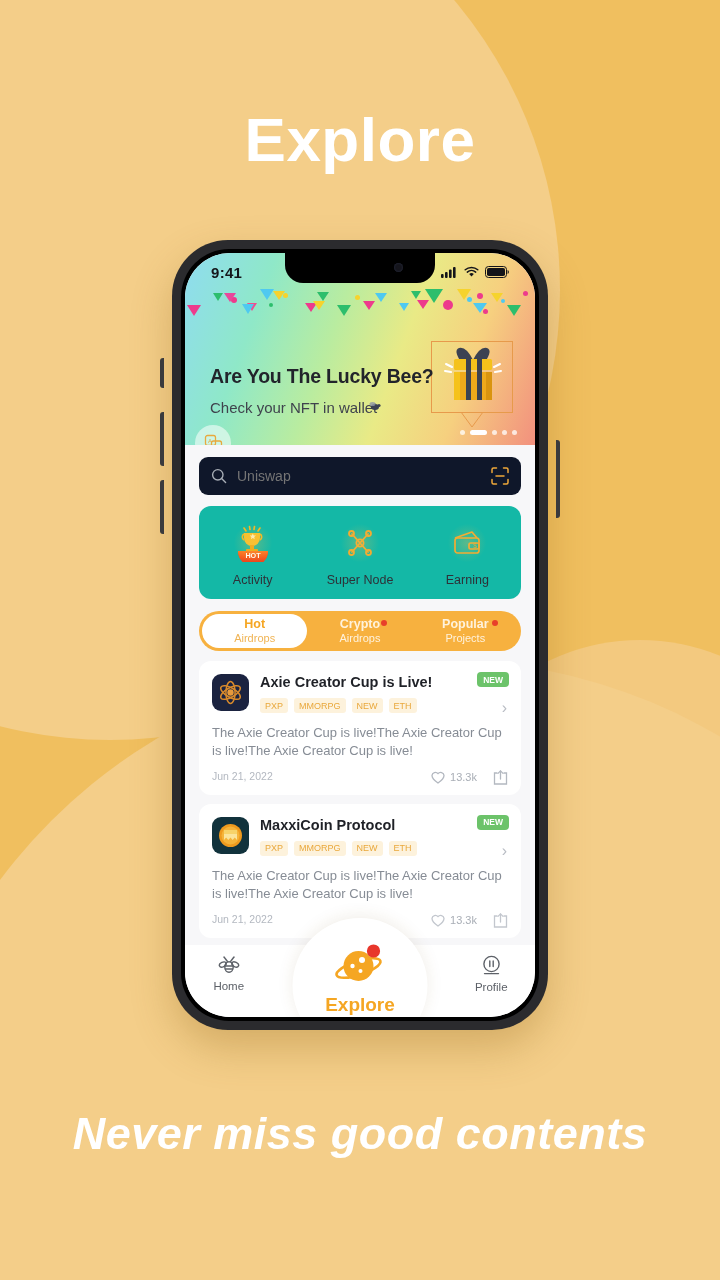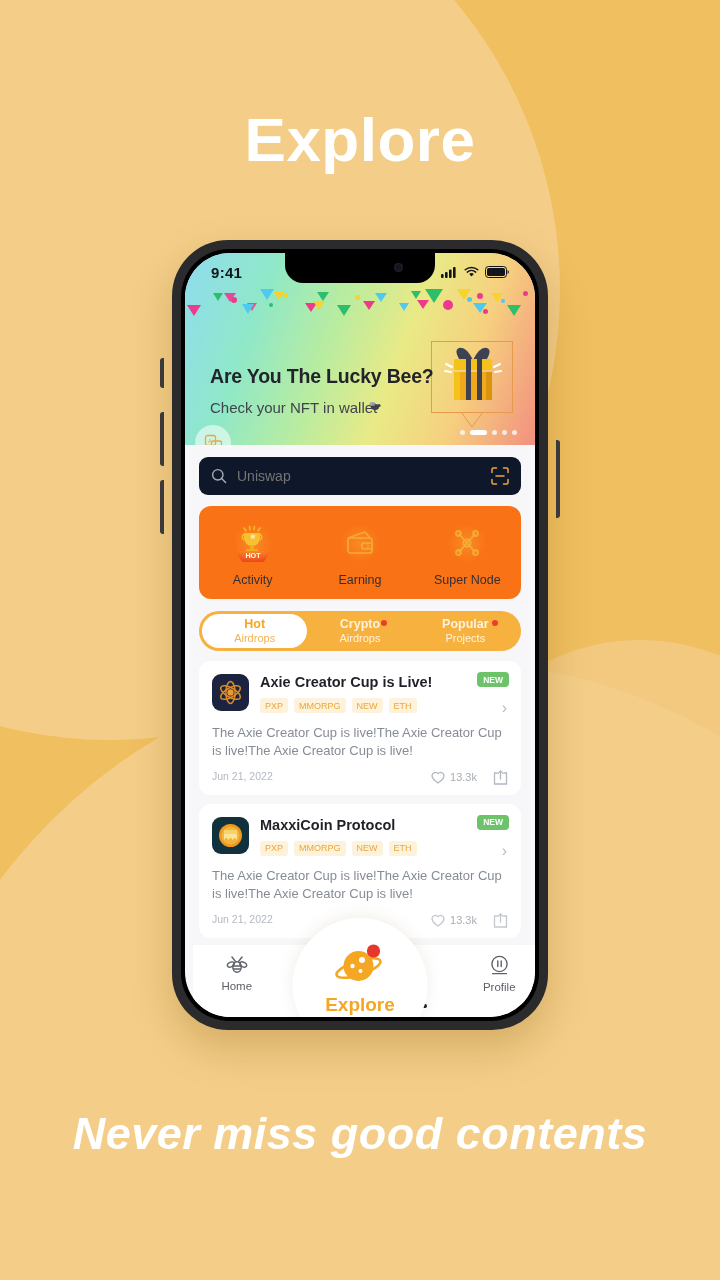--- a/index.html
+++ b/index.html
@@ -91,21 +91,21 @@
   .search-wrap { padding:12px 14px 0; }
   .search-bar {
     height:38px; background:#0f172a; border-radius:9px; display:flex;
     align-items:center; padding:0 12px; gap:10px;
   }
   .search-input { flex:1; border:none; outline:none; font-size:14px;
     color:#9aa0a8; font-family:"Liberation Sans", sans-serif; background:transparent; }
 
   
   .quick-card {
-    margin:11px 14px 0; background:#f97316; border-radius:12px;
+    margin:11px 14px 0; background:#14b8a6; border-radius:12px;
     display:flex; padding:16px 0 12px;
   }
   .quick-item { flex:1; display:flex; flex-direction:column; align-items:center; gap:9px; }
   .qi-label { font-size:12.5px; color:#2e3138; }
   .qi-icon { width:42px; height:42px; display:flex; align-items:center; justify-content:center; position:relative; }
   .glow { position:absolute; width:40px; height:40px; border-radius:50%;
     background:radial-gradient(circle,rgba(249,190,77,.30) 0%,rgba(249,190,77,0) 68%); }
 
   
   .tabs {
@@ -135,21 +135,21 @@
     color:#fff; font-size:8.5px; font-weight:bold; padding:2.5px 6px; border-radius:4px; }
   .chevron { position:absolute; right:14px; top:38px; color:#b9bdc4; font-size:16px; }
   .card-body { margin-top:11px; font-size:13px; line-height:1.42; color:#868C95; padding-right:4px; }
   .card-foot { margin-top:9px; display:flex; justify-content:space-between; }
   .date { font-size:10.5px; color:#B3B8C0; }
   .foot-right { display:flex; align-items:center; gap:16px; }
   .likes { display:flex; align-items:center; gap:5px; font-size:11px; color:#A9AEB6; }
 
   
   .bottom-nav {
-    position:absolute; left:8px; bottom:0; width:100%; height:72px;
+    position:absolute; left:0; bottom:0; width:100%; height:72px;
     background:#fff; display:flex; align-items:flex-start; padding-top:10px; z-index:7;
   }
   .nav-item { flex:1; display:flex; flex-direction:column; align-items:center; gap:5px; }
   .nav-label { font-size:11.5px; color:#5d6168; }
   .home-indicator { position:absolute; bottom:9px; left:50%; transform:translateX(-50%);
     width:118px; height:4px; border-radius:3px; background:#1a1a1a; }
 
   .fab {
     position:absolute; left:50%; transform:translateX(-50%); bottom:-36px;
     width:135px; height:135px; border-radius:50%; background:#fff; z-index:9;
@@ -337,48 +337,48 @@
                 </defs>
               <text x="19" y="34" text-anchor="middle" font-size="7.2" font-weight="bold" fill="#fff" font-family="Liberation Sans, sans-serif">HOT</text>
             </svg>
           </div>
           <div class="qi-label">Activity</div>
         </div>
 
         <div class="quick-item">
           <div class="qi-icon">
             <div class="glow"></div>
-            <svg width="30" height="28" viewBox="0 0 30 28">
-              <path d="M3 9 L20 3 L25 9" fill="none" stroke="#F3A92E" stroke-width="1.7" stroke-linejoin="round"></path>
-              <rect x="3" y="9" width="24" height="15" rx="2.5" fill="none" stroke="#F3A92E" stroke-width="1.7"></rect>
-              <rect x="17" y="14" width="10" height="6" rx="1.6" fill="none" stroke="#F3A92E" stroke-width="1.7"></rect>
-              <text x="21.2" y="19.3" font-size="6.5" fill="#F3A92E" font-family="Liberation Sans, sans-serif">$</text>
-            </svg>
-          </div>
-          <div class="qi-label">Earning</div>
-        </div>
-
-        <div class="quick-item">
-          <div class="qi-icon">
-            <div class="glow"></div>
             <svg width="30" height="30" viewBox="0 0 30 30">
               <g stroke="#F3A92E" stroke-width="1.8" stroke-linecap="round" fill="none">
                 <line x1="15" y1="15" x2="7" y2="6"></line>
                   <line x1="15" y1="15" x2="23" y2="6"></line>
                 <line x1="15" y1="15" x2="7" y2="24"></line>
                   <line x1="15" y1="15" x2="23" y2="24"></line>
               </g>
               <circle cx="15" cy="15" r="3.6" fill="none" stroke="#F3A92E" stroke-width="1.8"></circle>
               <circle cx="6.5" cy="5.5" r="2.5" fill="none" stroke="#F3A92E" stroke-width="1.8"></circle>
               <circle cx="23.5" cy="5.5" r="2.5" fill="none" stroke="#F3A92E" stroke-width="1.8"></circle>
               <circle cx="6.5" cy="24.5" r="2.5" fill="none" stroke="#F3A92E" stroke-width="1.8"></circle>
               <circle cx="23.5" cy="24.5" r="2.5" fill="none" stroke="#F3A92E" stroke-width="1.8"></circle>
             </svg>
           </div>
           <div class="qi-label">Super Node</div>
+        </div>
+
+        <div class="quick-item">
+          <div class="qi-icon">
+            <div class="glow"></div>
+            <svg width="30" height="28" viewBox="0 0 30 28">
+              <path d="M3 9 L20 3 L25 9" fill="none" stroke="#F3A92E" stroke-width="1.7" stroke-linejoin="round"></path>
+              <rect x="3" y="9" width="24" height="15" rx="2.5" fill="none" stroke="#F3A92E" stroke-width="1.7"></rect>
+              <rect x="17" y="14" width="10" height="6" rx="1.6" fill="none" stroke="#F3A92E" stroke-width="1.7"></rect>
+              <text x="21.2" y="19.3" font-size="6.5" fill="#F3A92E" font-family="Liberation Sans, sans-serif">$</text>
+            </svg>
+          </div>
+          <div class="qi-label">Earning</div>
         </div>
       </div>
 
       <div class="tabs">
         <div class="tab active">
           <span class="tab-l1">Hot</span>
           <span class="tab-l2">Airdrops</span>
         </div>
         <div class="tab">
           <span class="tab-dot" style="right:26px;"></span>

